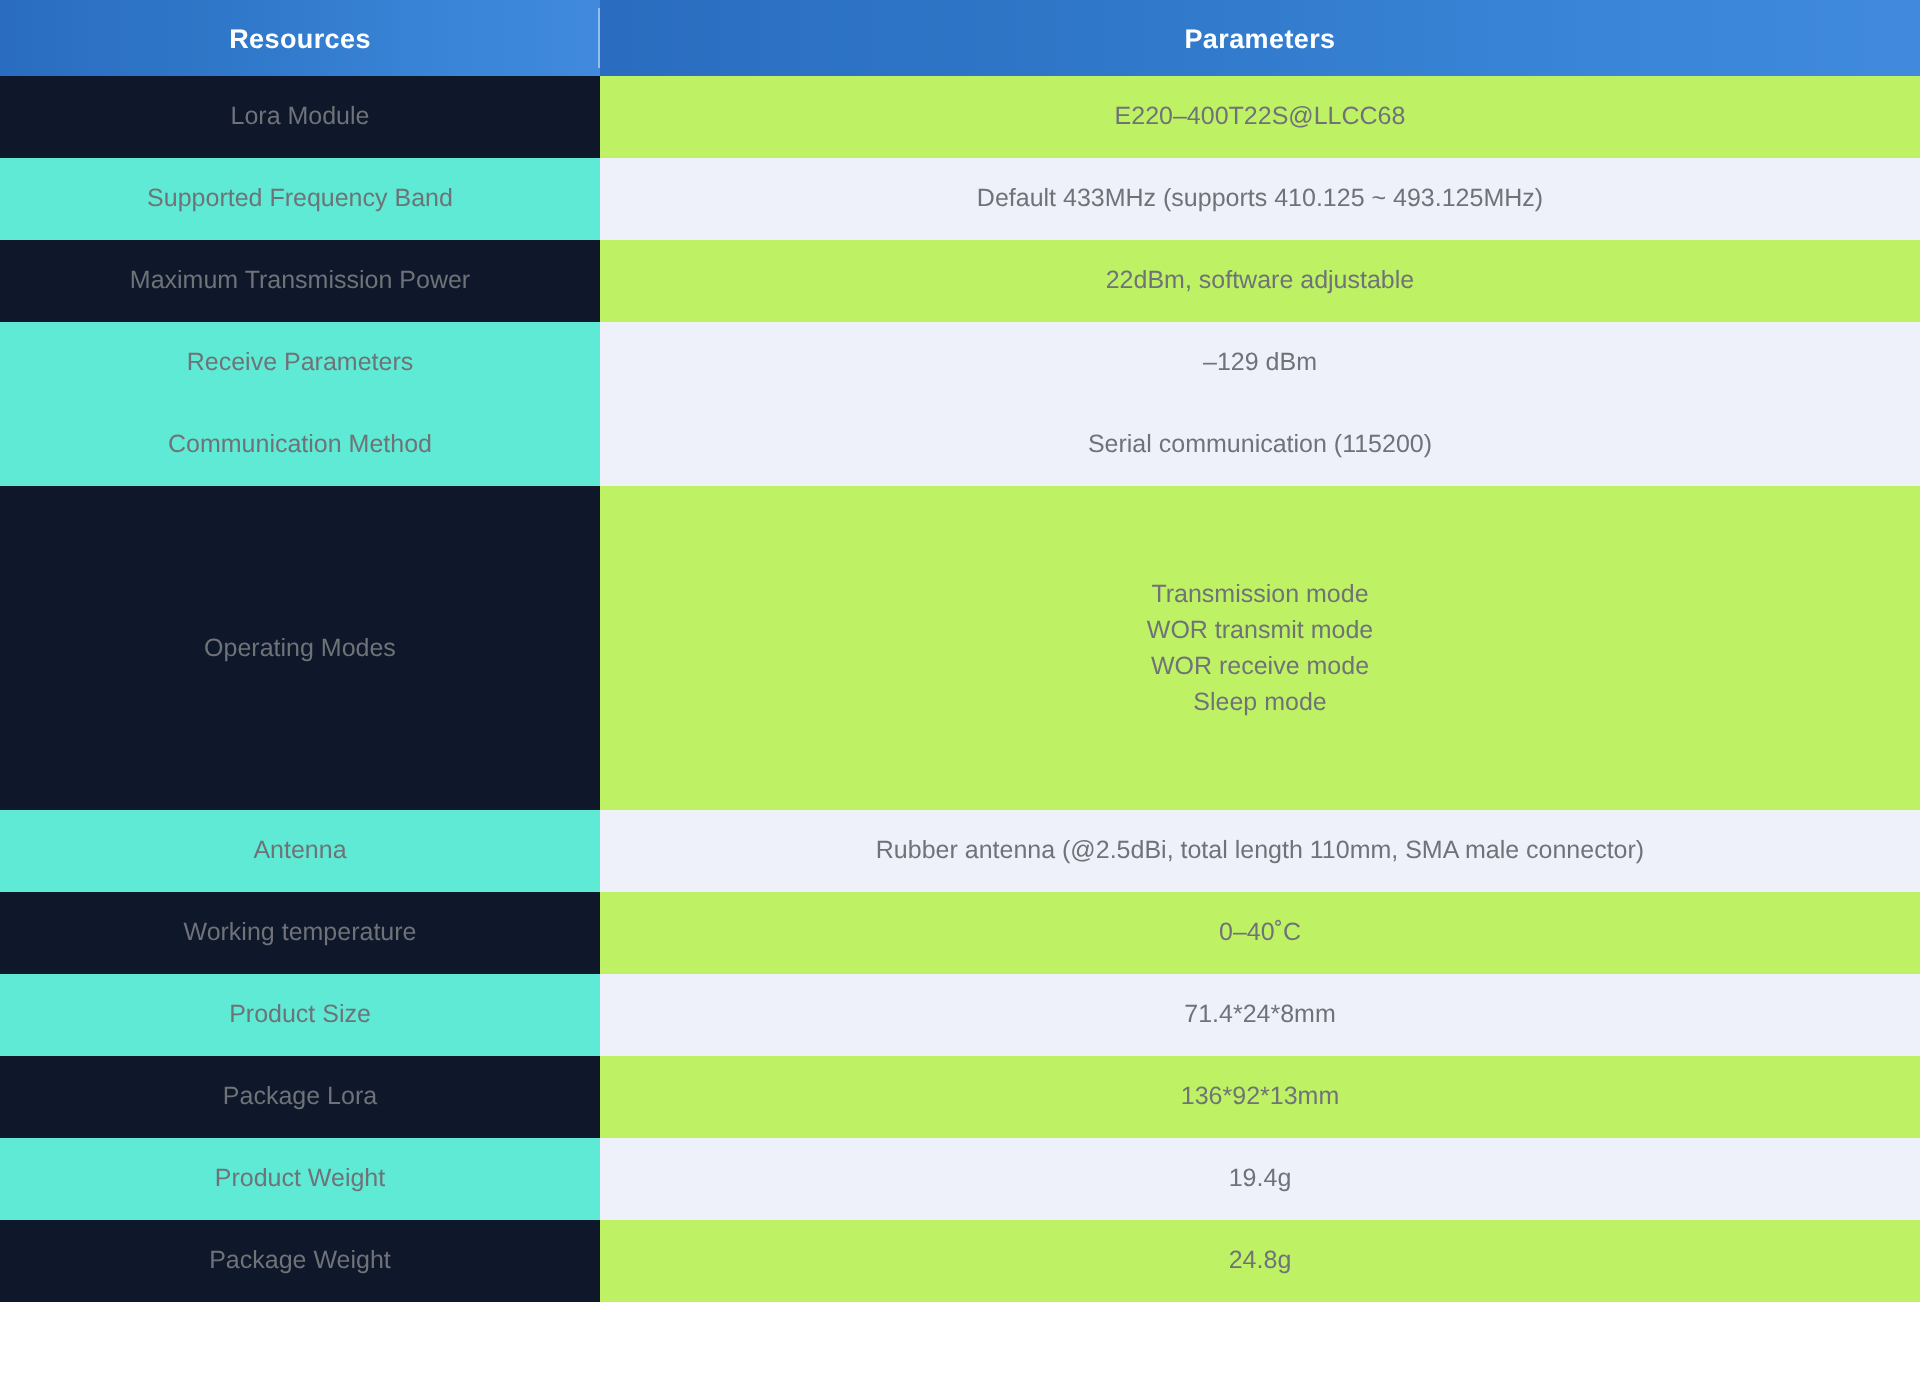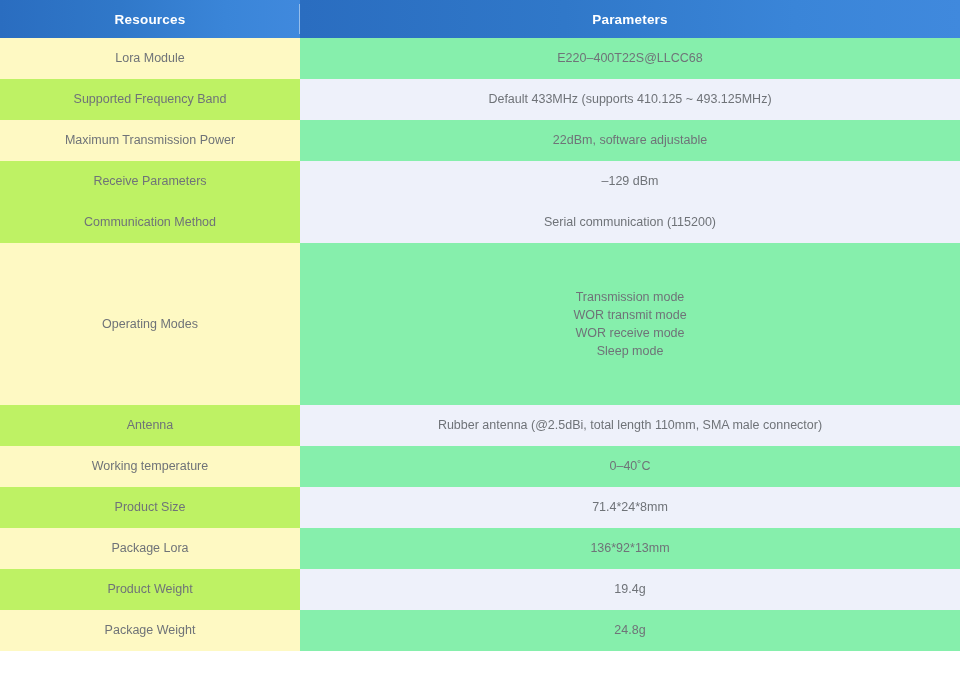--- a/index.html
+++ b/index.html
@@ -58,25 +58,25 @@
   tbody td {
     font-size: 12.5px;
     color: #6f7378;
     text-align: center;
     vertical-align: middle;
     padding: 0 10px;
     line-height: 1.45;
     font-weight: normal;
   }
 
-  tbody tr.row-plain td { background: #fef9c3; }
-  tbody tr.row-tint  td { background: #bef264; }
+  tbody tr.row-plain td { background: #0f172a; }
+  tbody tr.row-tint  td { background: #5eead4; }
 
   tbody tr.row-tint td.cell-param { background: #eef1fa; }
-  tbody tr.row-plain td.cell-param { background: #86efac; }
+  tbody tr.row-plain td.cell-param { background: #bef264; }
 
   tbody tr.row-std { height: 41px; }
   tbody tr.row-tall { height: 162px; }
 
   .mode-list {
     display: flex;
     flex-direction: column;
     justify-content: center;
     align-items: center;
     height: 100%;

